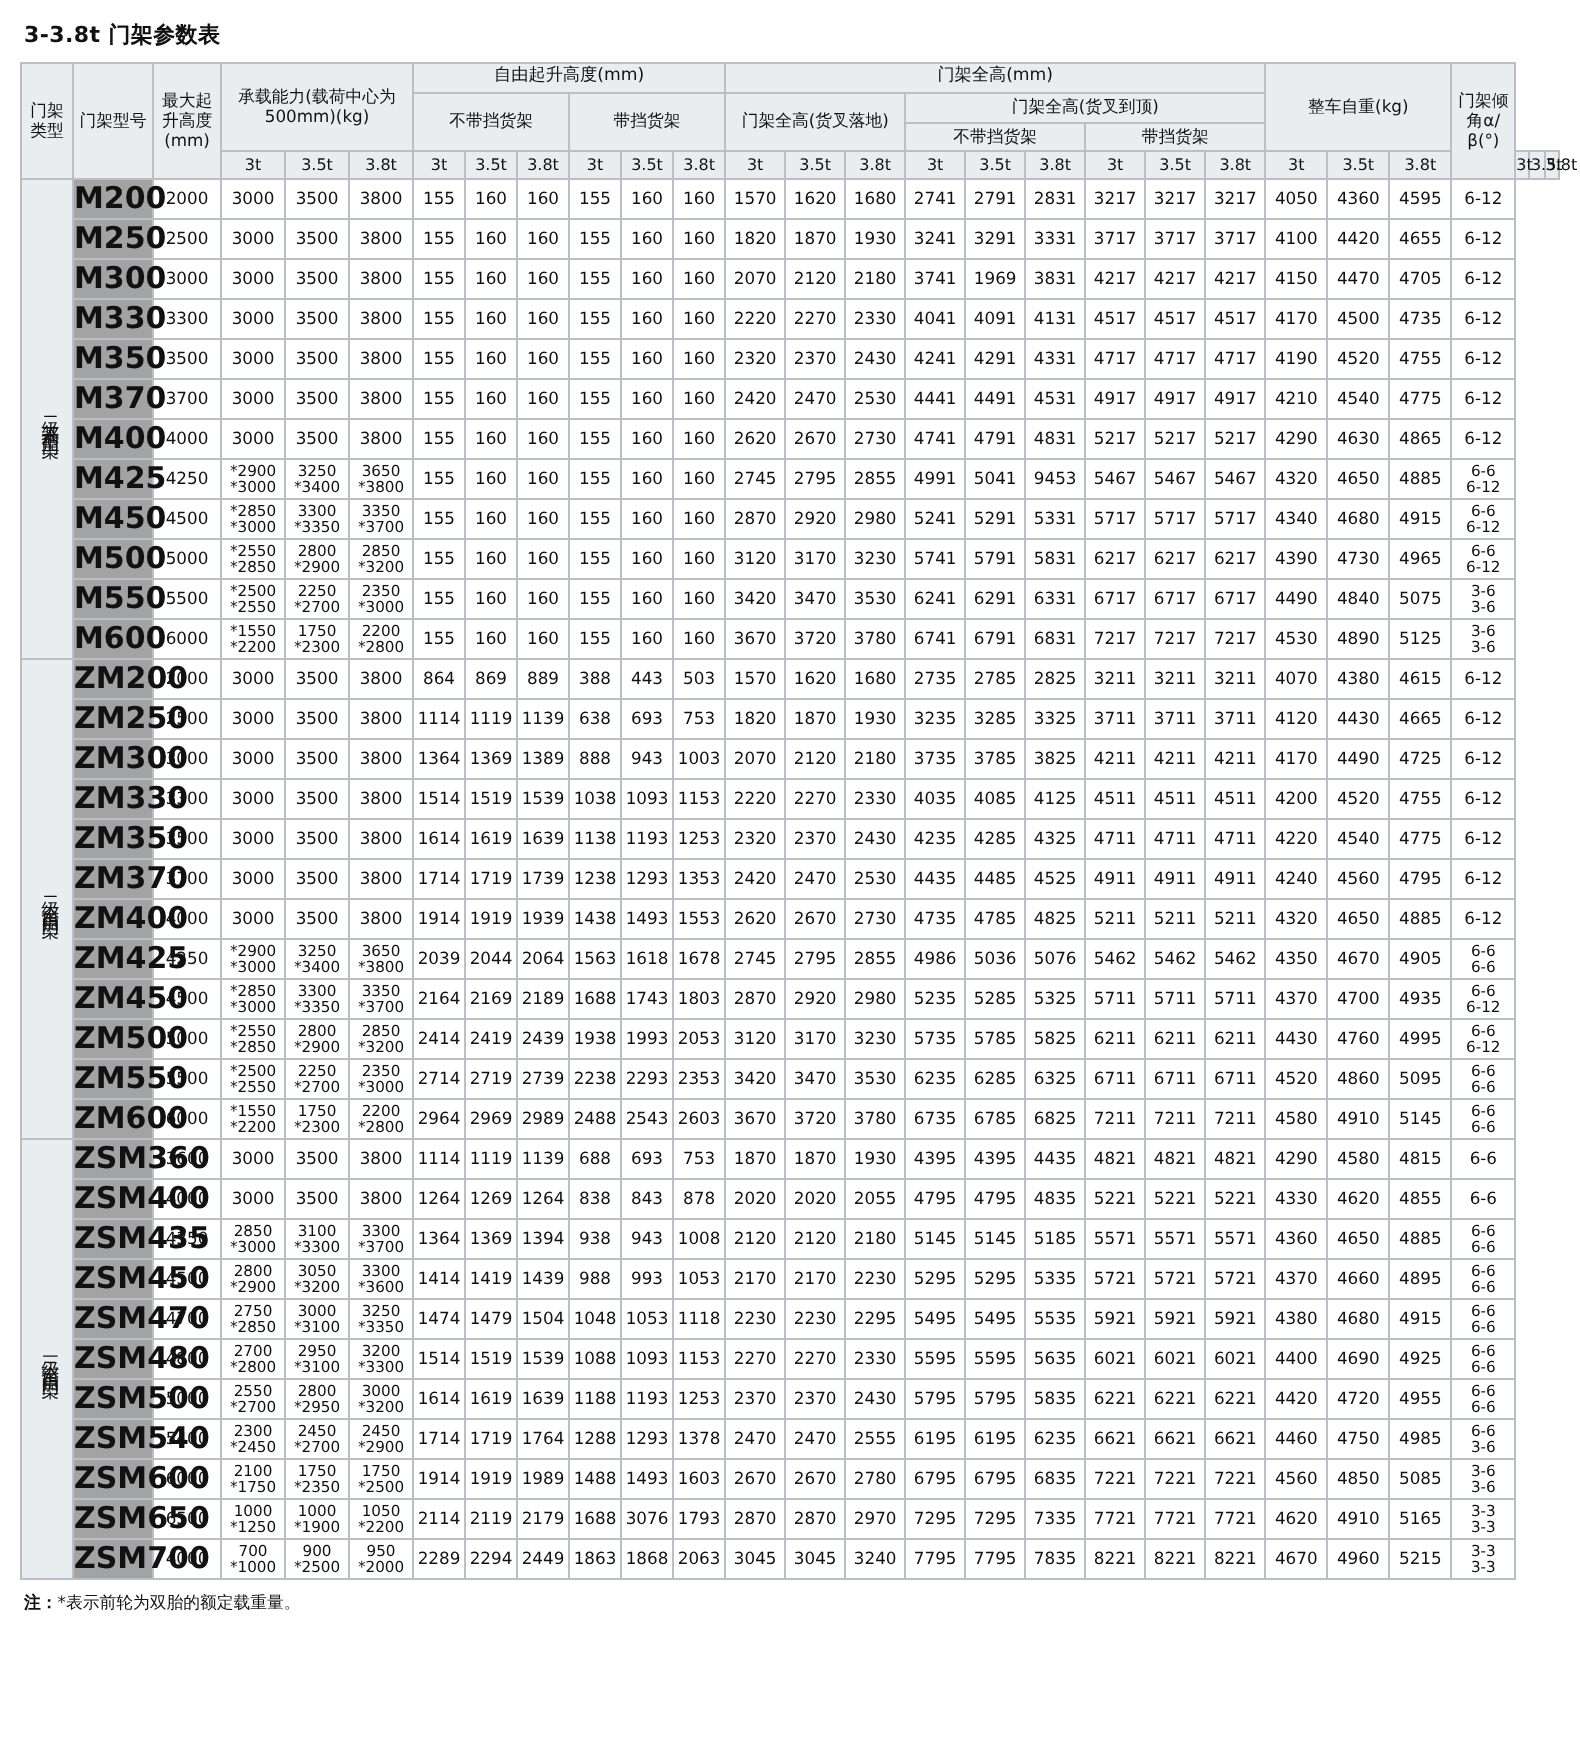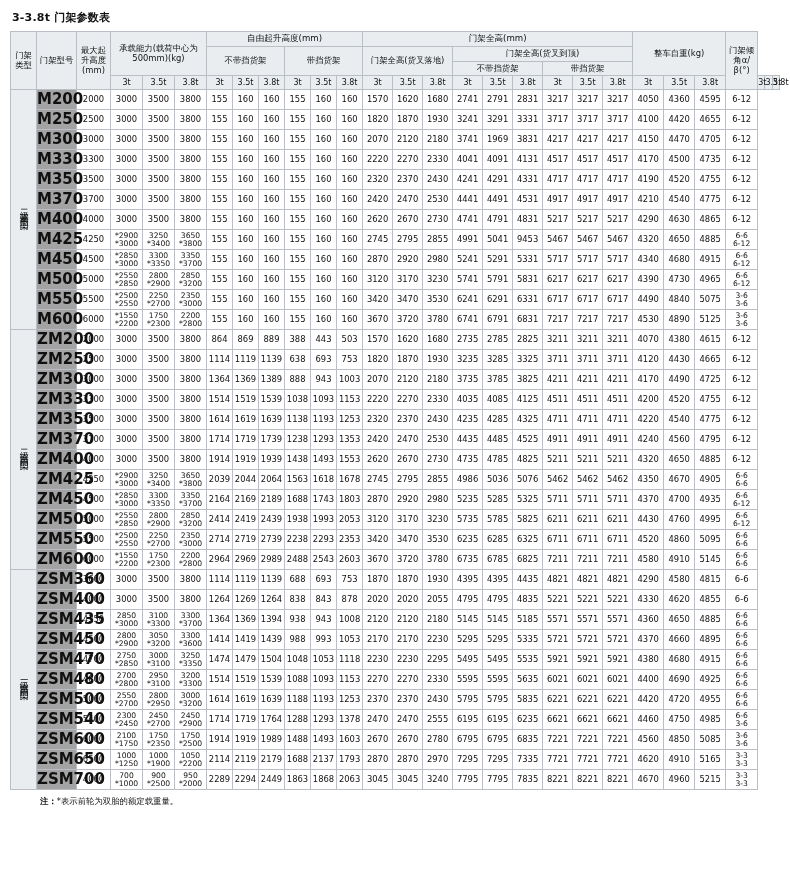--- a/index.html
+++ b/index.html
@@ -48,21 +48,20 @@
   td.model{background:#a3a3a3;font-weight:bold;font-size:15px;}
   td.h{background:#ffffff;}
   .stack{display:flex;flex-direction:column;align-items:center;justify-content:center;line-height:1.05;}
   .stack span{display:block;font-size:7.6px;}
   .sep-top td{border-top:1.6px solid #6d7479;}
   .note{
     margin-top:6px;
     font-size:8.4px;
     color:#111;
     padding-left:2px;
-    margin-left:28px;
   }
   .note b{font-weight:bold;}
   .hdr-sub{font-size:8px;}
   col.c-grp{width:26px;}
   col.c-model{width:40px;}
   col.c-h{width:34px;}
   col.c-cap{width:32px;}
   col.c-free{width:26px;}
   col.c-full{width:30px;}
   col.c-weight{width:31px;}
@@ -1370,21 +1369,21 @@
           <td>
             <div class="stack">
               <span>1050</span>
               <span>*2200</span>
             </div>
           </td>
           <td>2114</td>
           <td>2119</td>
           <td>2179</td>
           <td>1688</td>
-          <td>2137</td>
+          <td>3076</td>
           <td>1793</td>
           <td>2870</td>
           <td>2870</td>
           <td>2970</td>
           <td>7295</td>
           <td>7295</td>
           <td>7335</td>
           <td>7721</td>
           <td>7721</td>
           <td>7721</td>

